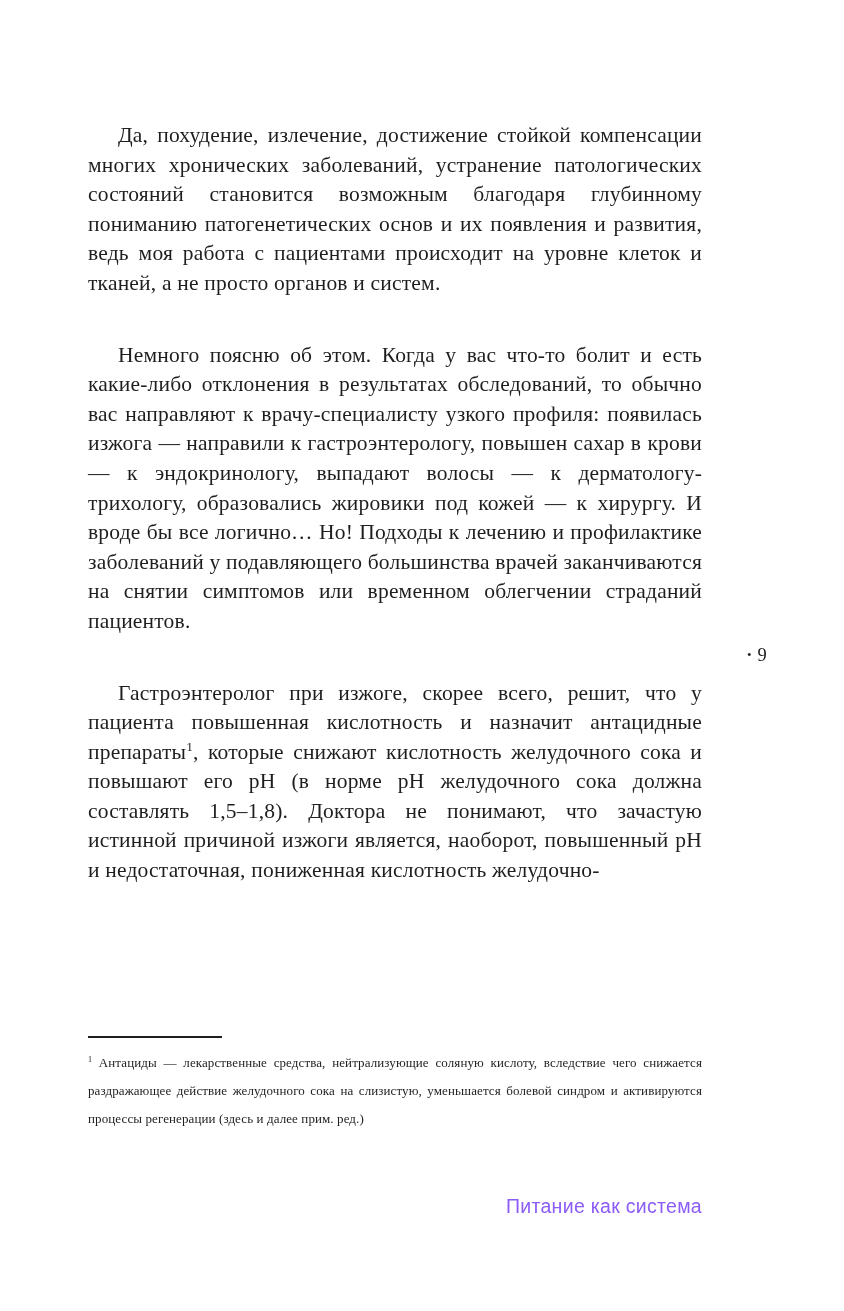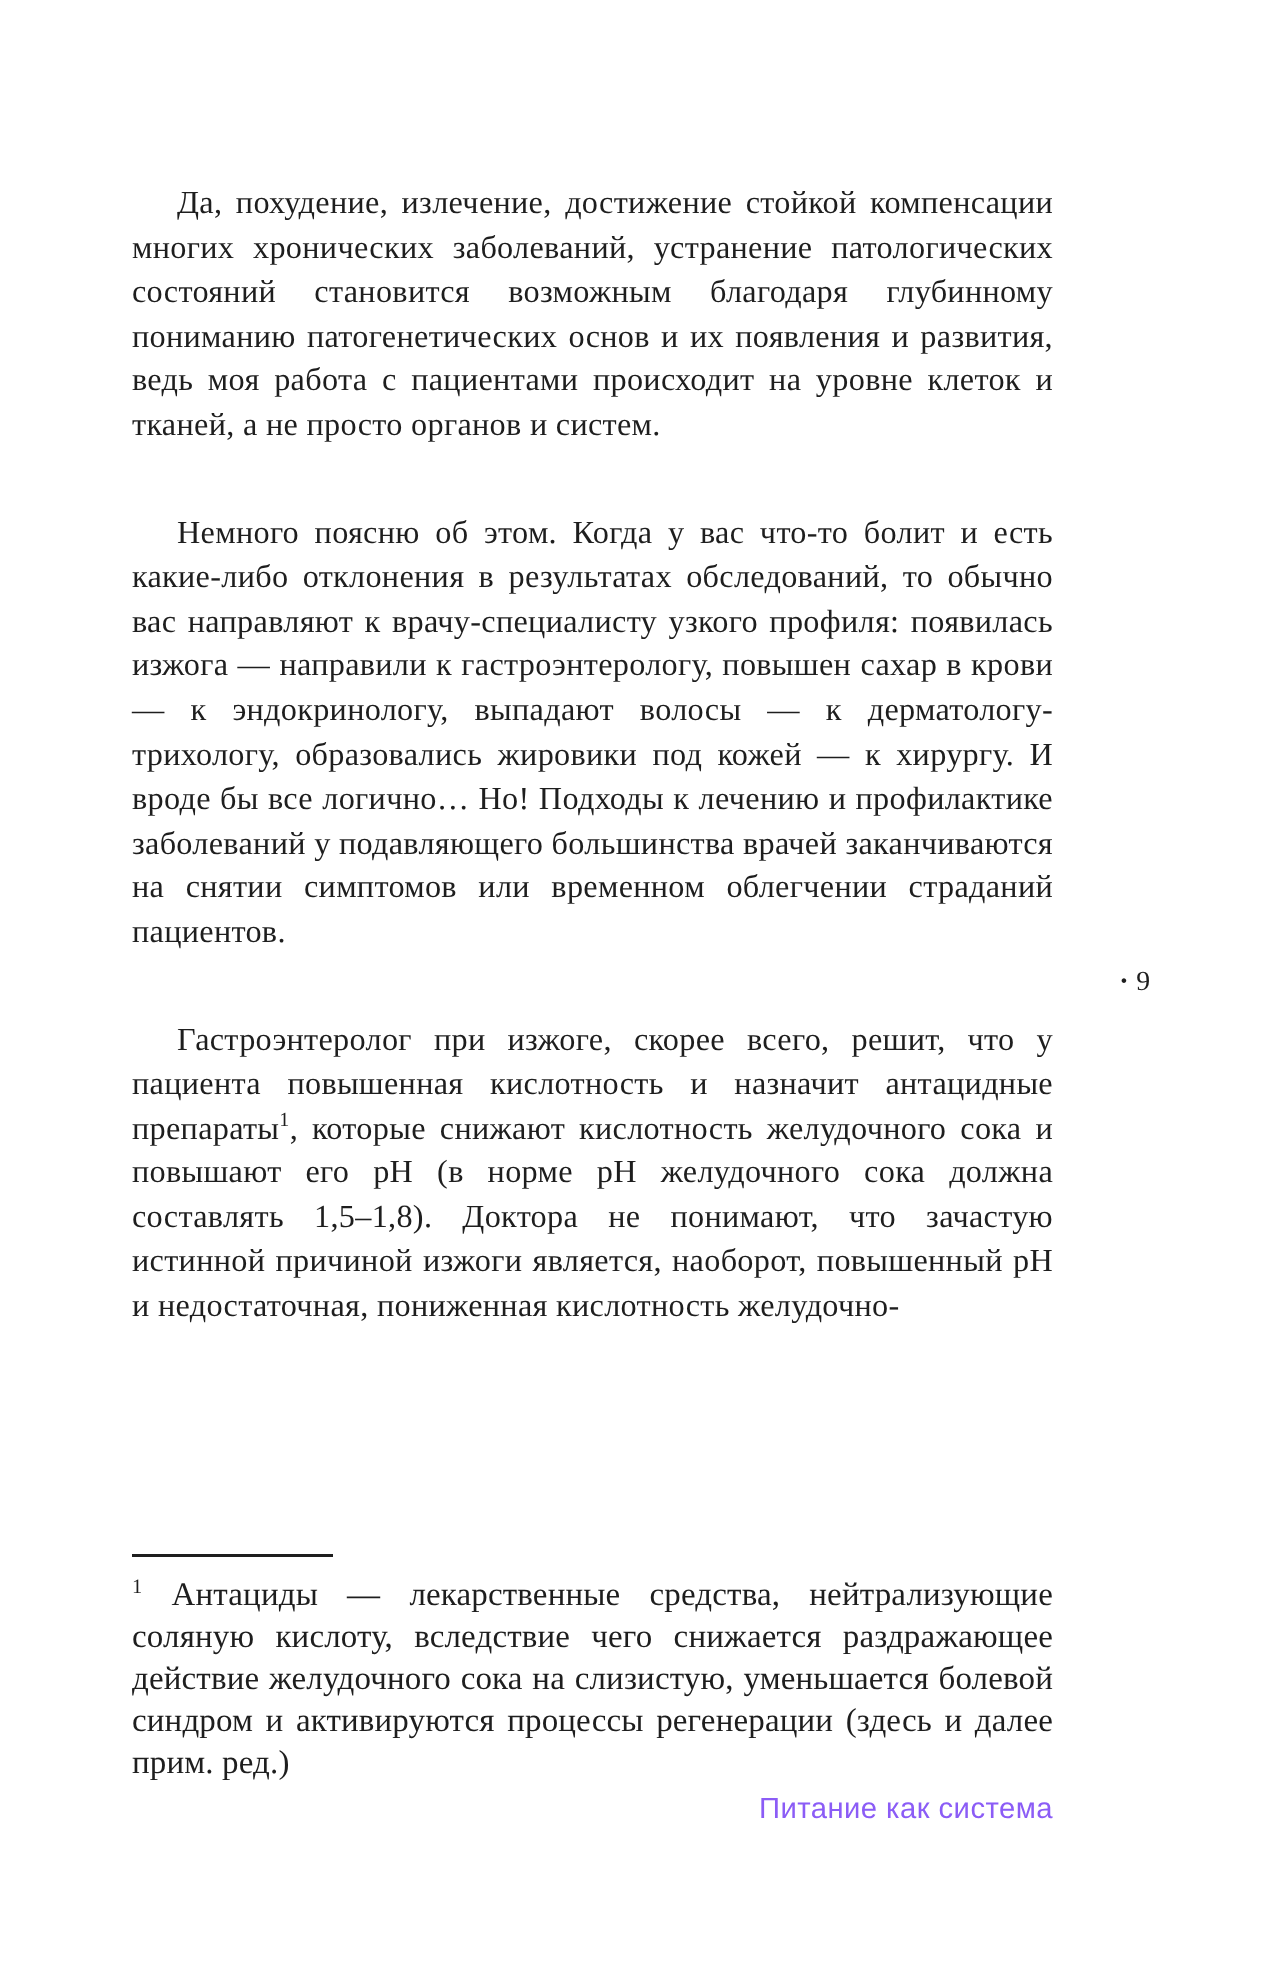--- a/index.html
+++ b/index.html
@@ -48,21 +48,21 @@
   .page-number .bullet {
     font-size: 13px;
     vertical-align: 2px;
     margin-right: 6px;
   }
   .footnote {
     position: absolute;
     left: 88px;
     top: 1036px;
     width: 614px;
-    font-size: 22px;
+    font-size: 13px;
     line-height: 28px;
     text-align: justify;
     hyphens: auto;
     letter-spacing: 0.1px;
     font-family: Liberation Serif, serif;
   }
   .footnote-rule {
     width: 134px;
     height: 2px;
     background: #1e1e1e;

